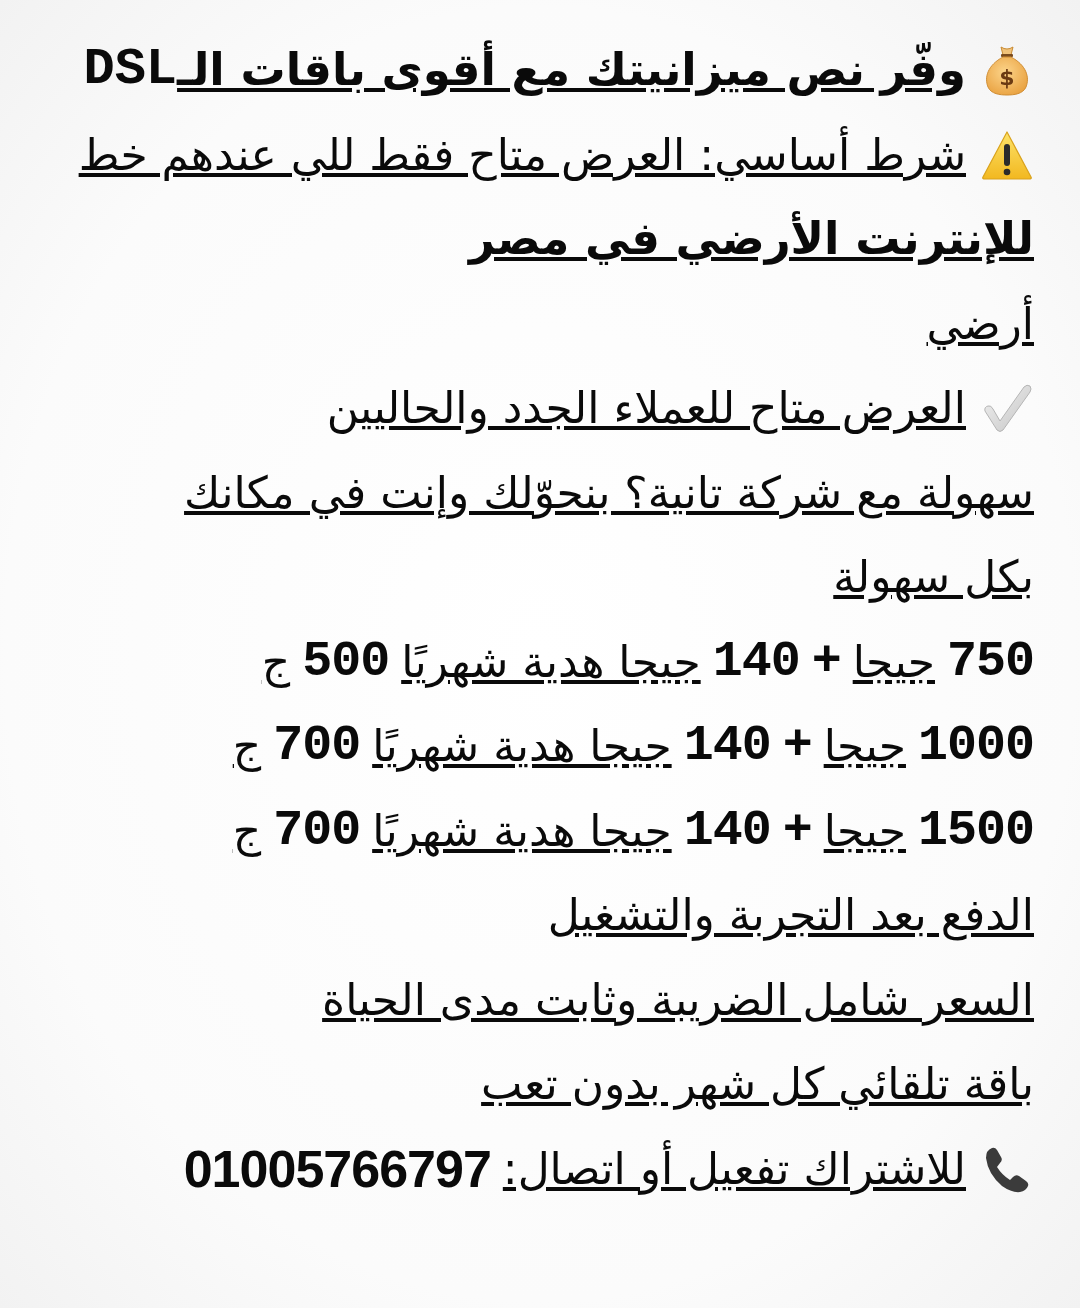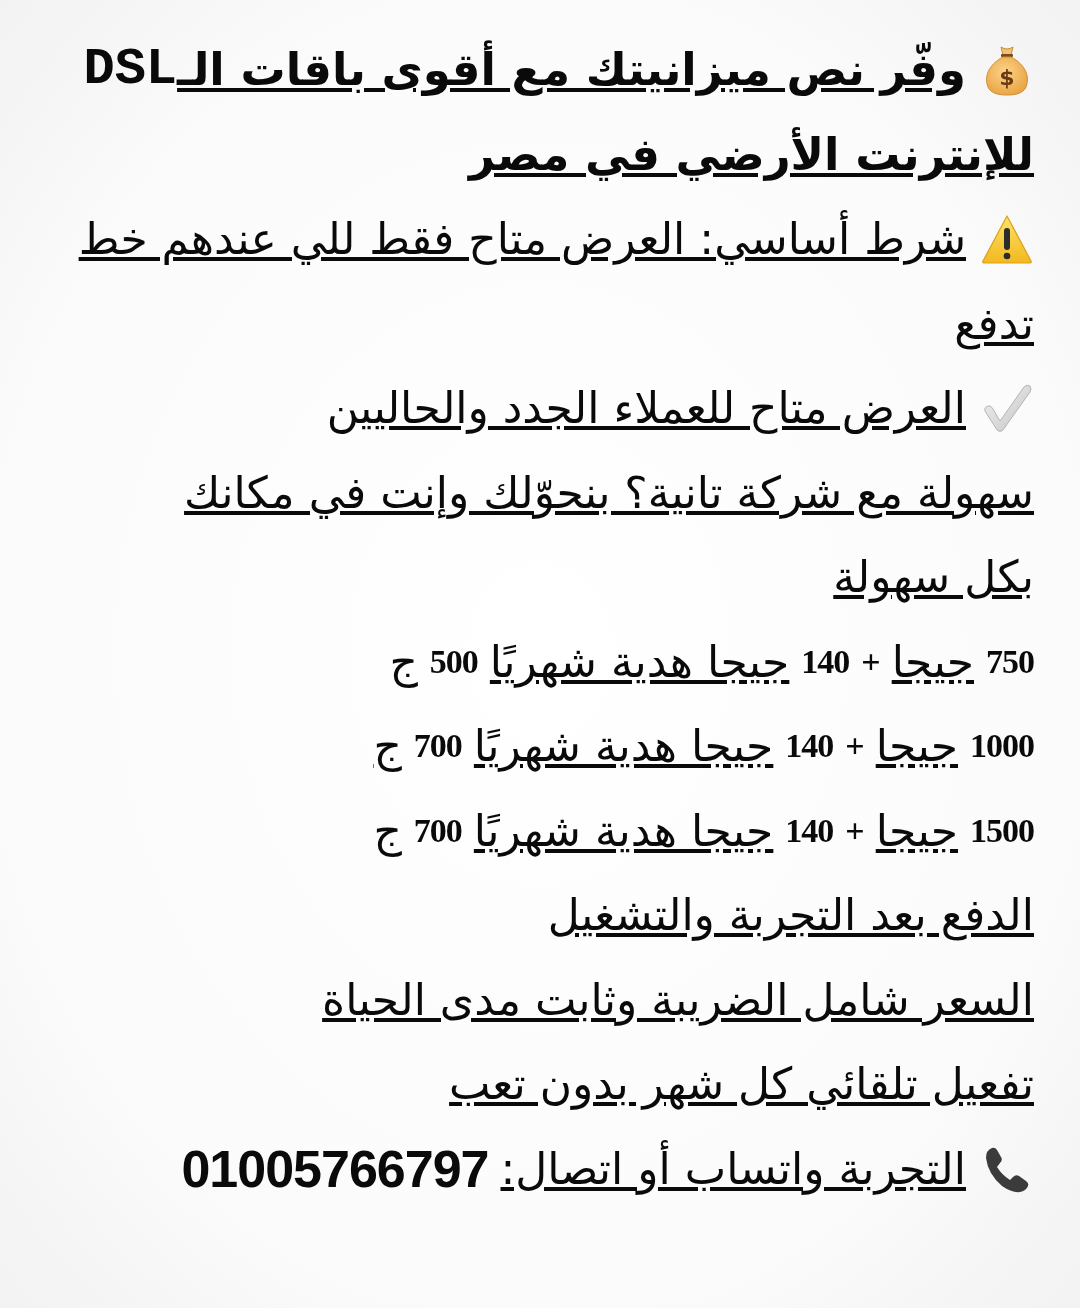--- a/index.html
+++ b/index.html
@@ -52,23 +52,23 @@
       margin-left: 14px;
       flex: 0 0 auto;
       position: relative;
     }
     .icon svg {
       width: 54px;
       height: 54px;
       display: block;
     }
     .num {
-      font-family: Liberation Serif, serif;
-      font-weight: bold;
-      font-size: 34px;
+      font-family: Liberation Mono, monospace;
+      font-weight: bold;
+      font-size: 50px;
       direction: ltr;
       unicode-bidi: isolate;
       letter-spacing: -1px;
     }
     .phone-num {
       font-family: "Liberation Sans", sans-serif;
       font-weight: bold;
       font-size: 52px;
       direction: ltr;
       unicode-bidi: isolate;
@@ -102,42 +102,42 @@
           <path d="M21 4 Q27 8 33 4 L31 12 L23 12 Z" fill="#f0c27a" stroke="#c98b32" stroke-width="1"></path>
           <rect x="21" y="11" width="12" height="3" rx="1" fill="#7a4b1e"></rect>
           <path d="M23 14 C8 22 4 34 8 44 C11 51 20 52 27 52 C34 52 43 51 46 44 C50 34 46 22 31 14 Z" fill="url(#bagG)" stroke="#d08e35" stroke-width="1"></path>
           <text x="27" y="42" text-anchor="middle" font-family="DejaVu Sans, sans-serif" font-size="22" fill="#6b3a12">$</text>
         </svg>
       </span>
       <span class="txt">وفّر نص ميزانيتك مع أقوى باقات الـ</span>
       <span class="latin-bold">DSL</span>
     </div>
 
-    <div class="line bold">
-      <span class="txt">للإنترنت الأرضي في مصر</span>
-    </div>
-
     <div class="line">
       <span class="icon">
         <svg viewBox="0 0 54 54">
           <defs>
             <linearGradient id="warnG" x1="0" y1="0" x2="0" y2="1">
               <stop offset="0%" stop-color="#fde36a"></stop>
               <stop offset="100%" stop-color="#f2b820"></stop>
             </linearGradient>
           </defs>
           <path d="M27 4 L51 49 Q52 51 49 51 L5 51 Q2 51 3 49 Z" fill="url(#warnG)" stroke="#d9a21c" stroke-width="1.2" stroke-linejoin="round"></path>
           <rect x="24" y="16" width="6" height="22" rx="3" fill="#2b2b2b"></rect>
           <circle cx="27" cy="44" r="3.3" fill="#2b2b2b"></circle>
         </svg>
       </span>
       <span class="txt">شرط أساسي: العرض متاح فقط للي عندهم خط</span>
     </div>
-    <div class="line">
-      <span class="txt">تدفع</span>
+
+    <div class="line bold">
+      <span class="txt">للإنترنت الأرضي في مصر</span>
+    </div>
+    <div class="line">
+      <span class="txt">أرضي</span>
     </div>
 
 
     <div class="line">
       <span class="icon">
         <svg viewBox="0 0 54 54">
           <defs>
             <linearGradient id="chkG" x1="0" y1="0" x2="1" y2="1">
               <stop offset="0%" stop-color="#f2f2f2"></stop>
               <stop offset="100%" stop-color="#c4c4c4"></stop>
@@ -202,28 +202,28 @@
       <span class="txt">ج</span>
     </div>
 
     <div class="line">
       <span class="txt">الدفع بعد التجربة والتشغيل</span>
     </div>
     <div class="line">
       <span class="txt">السعر شامل الضريبة وثابت مدى الحياة</span>
     </div>
     <div class="line">
-      <span class="txt">تفعيل تلقائي كل شهر بدون تعب</span>
+      <span class="txt">باقة تلقائي كل شهر بدون تعب</span>
     </div>
 
     <div class="line">
       <span class="icon">
         <svg viewBox="0 0 54 54">
           <path d="M12 6 Q6 8 6 16 Q8 32 22 44 Q32 51 40 50 Q46 49 48 44 Q49 41 46 39 L39 34 Q36 32 33 35 L30 38 Q22 33 17 25 L20 21 Q23 18 21 15 L17 8 Q15 5 12 6 Z" fill="#3b3b3b"></path>
         </svg>
       </span>
-      <span class="txt">التجربة واتساب أو اتصال:</span>
+      <span class="txt">للاشتراك تفعيل أو اتصال:</span>
         <span class="sp"></span>
       <span class="phone-num">01005766797</span>
     </div>
 
   </div>
 </div>
 
 </body></html>

